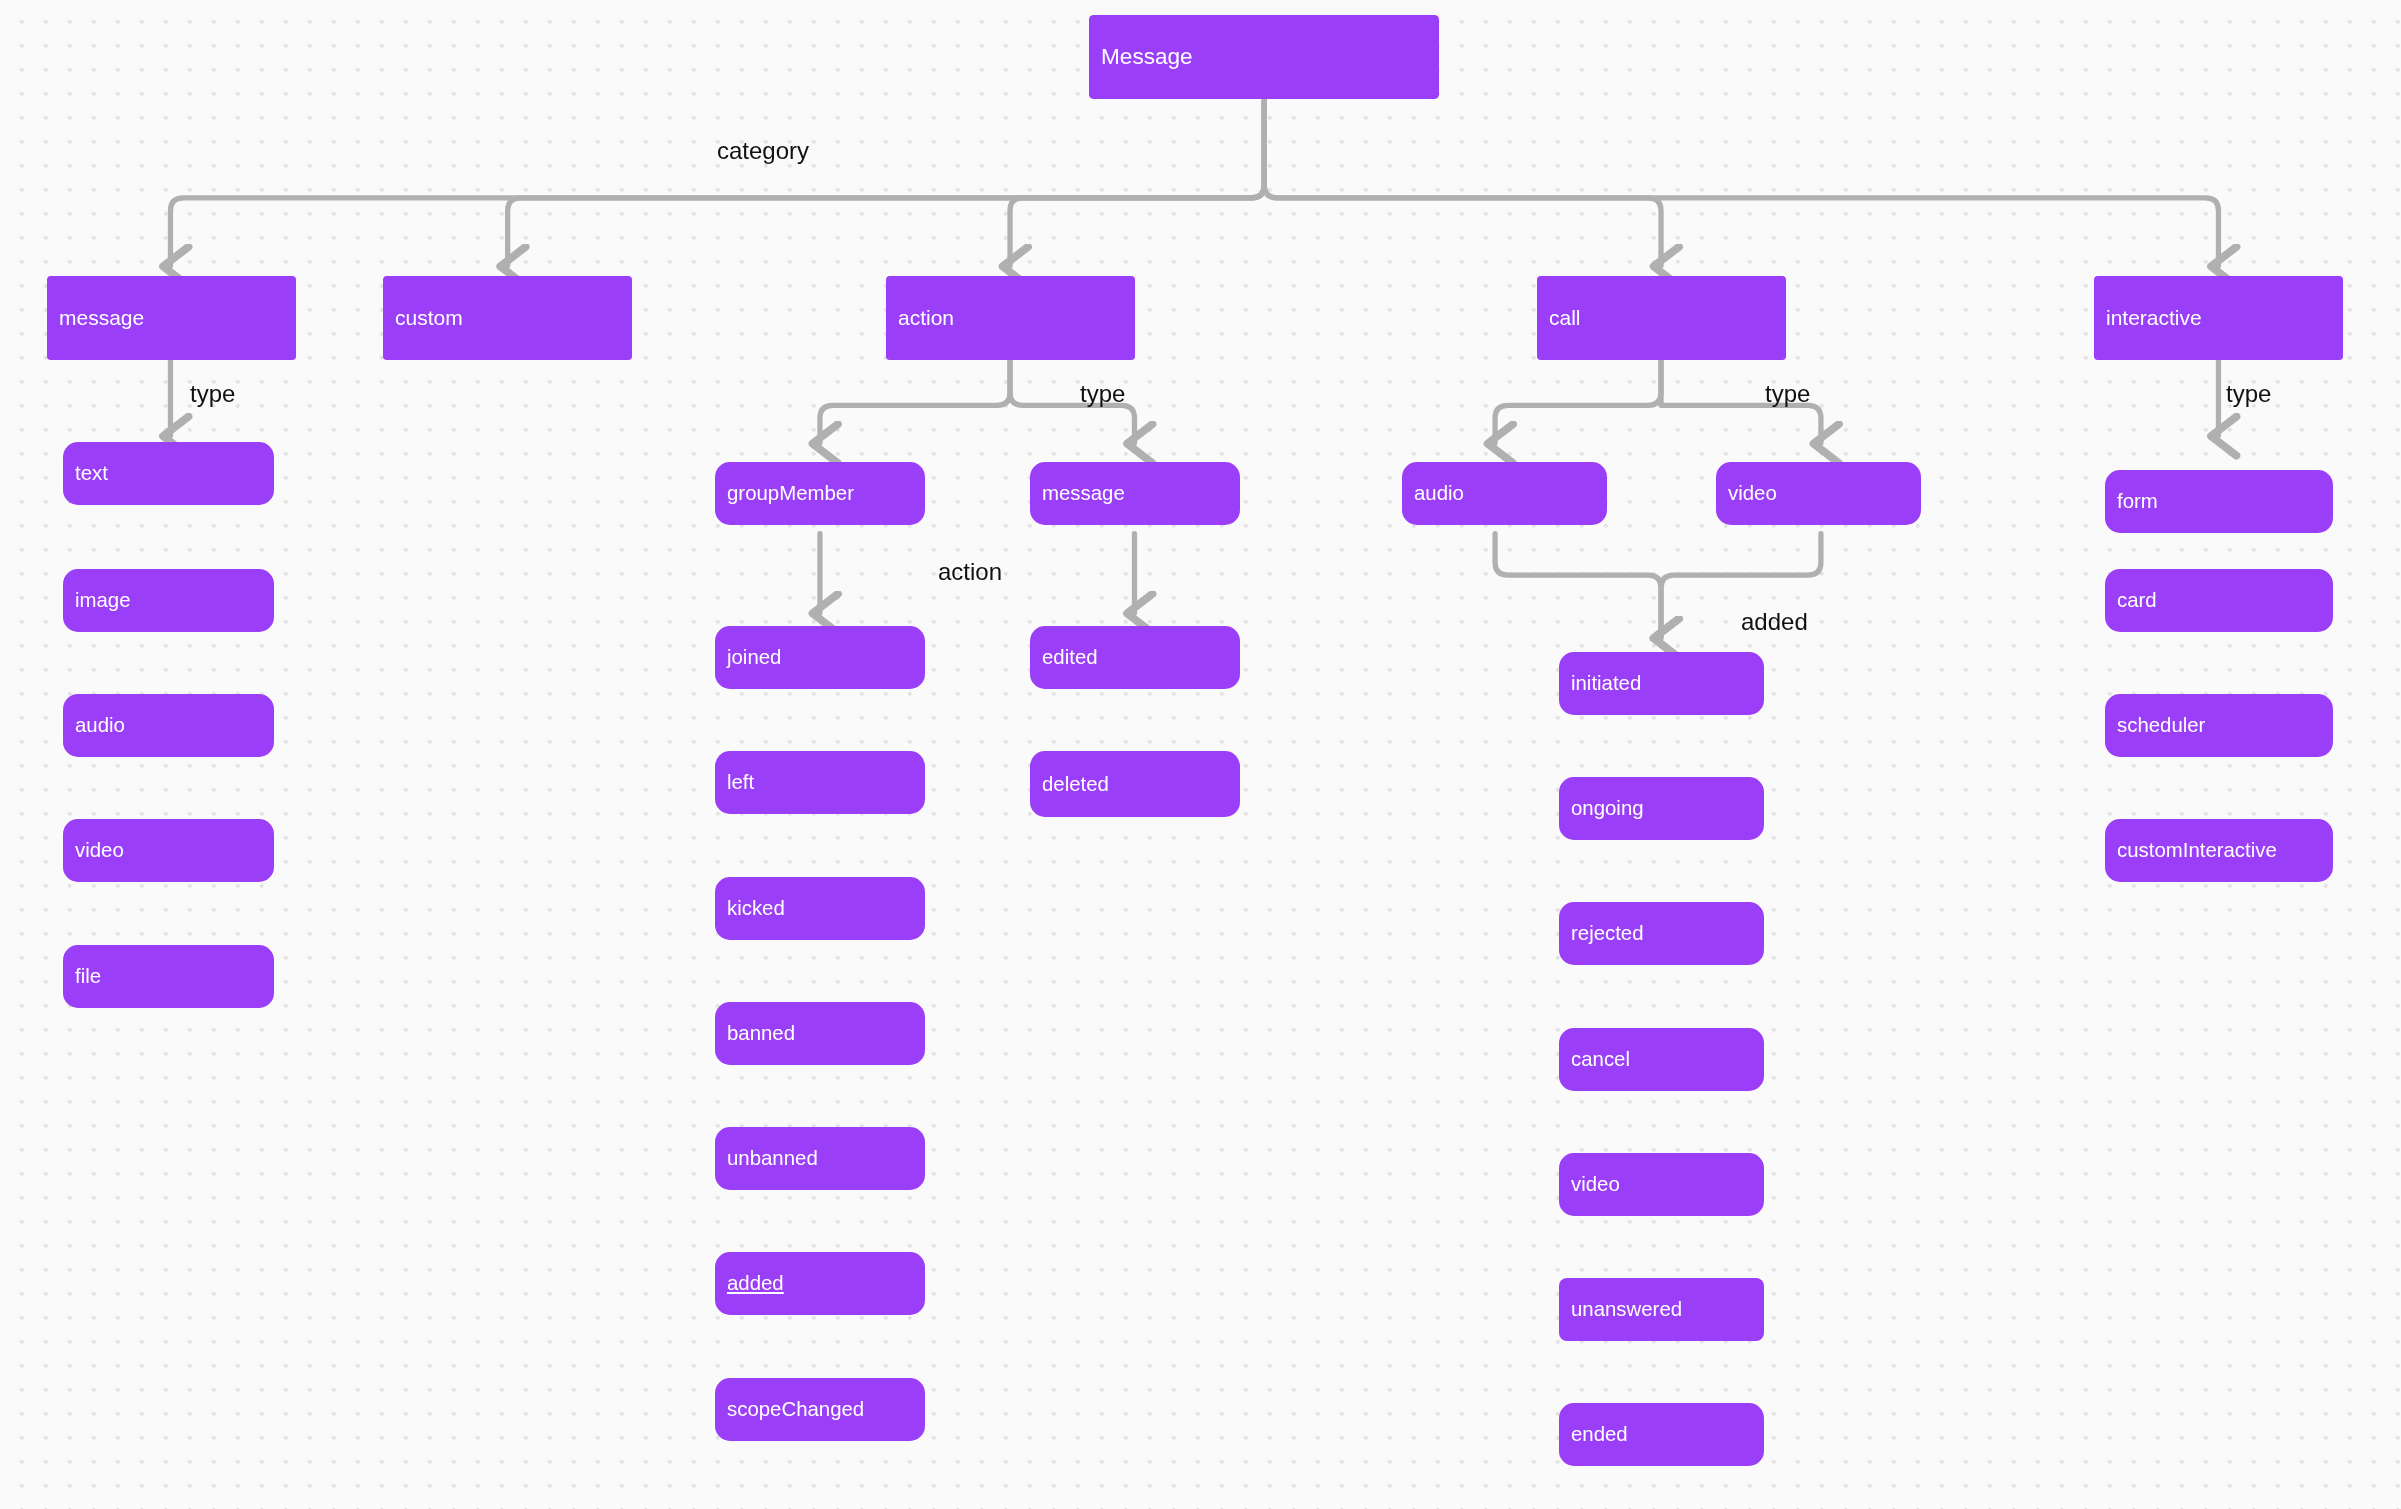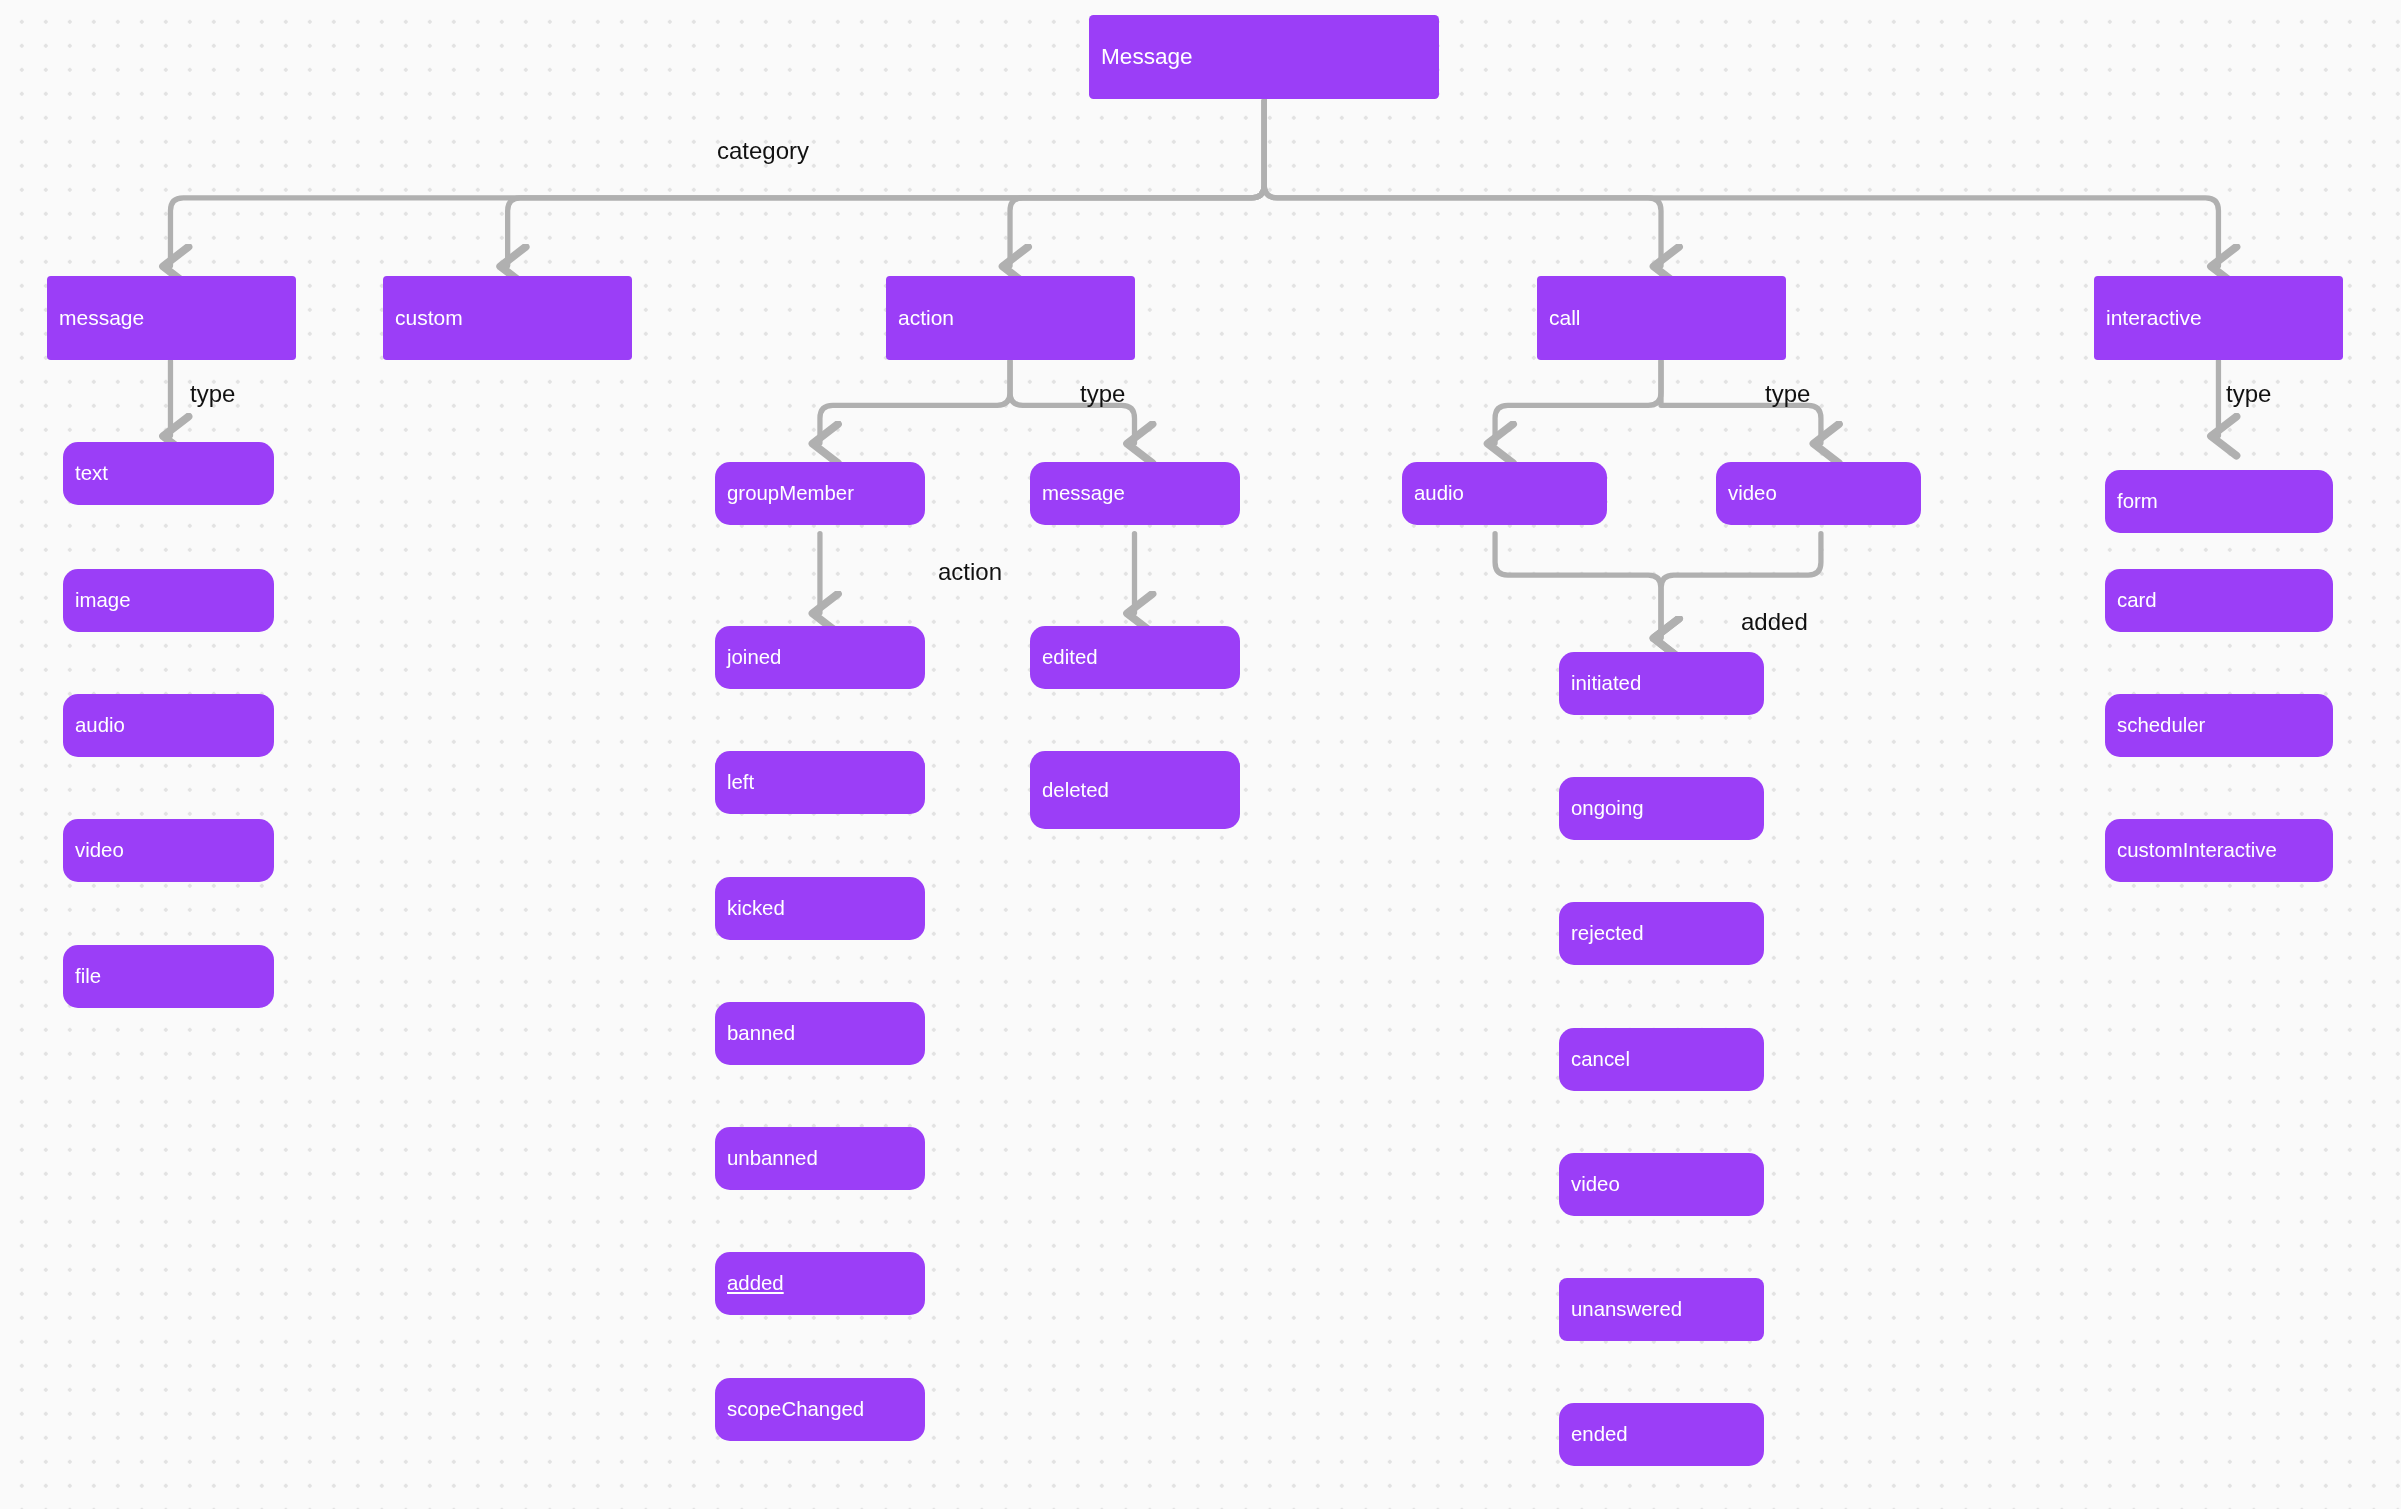--- a/index.html
+++ b/index.html
@@ -164,21 +164,21 @@
   <div class="node pill" style="left:715px; top:1378px; width:210px; height:63px;">
     <span>scopeChanged</span>
   </div>
 
   <div class="node pill" style="left:1030px; top:462px; width:210px; height:63px;">
     <span>message</span>
   </div>
   <div class="node pill" style="left:1030px; top:626px; width:210px; height:63px;">
     <span>edited</span>
   </div>
-  <div class="node pill" style="left:1030px; top:751px; width:210px; height:78px;">
+  <div class="node pill" style="left:1030px; top:751px; width:210px; height:66px;">
     <span>deleted</span>
   </div>
 
   <div class="node pill" style="left:1402px; top:462px; width:205px; height:63px;">
     <span>audio</span>
   </div>
   <div class="node pill" style="left:1716px; top:462px; width:205px; height:63px;">
     <span>video</span>
   </div>
 

